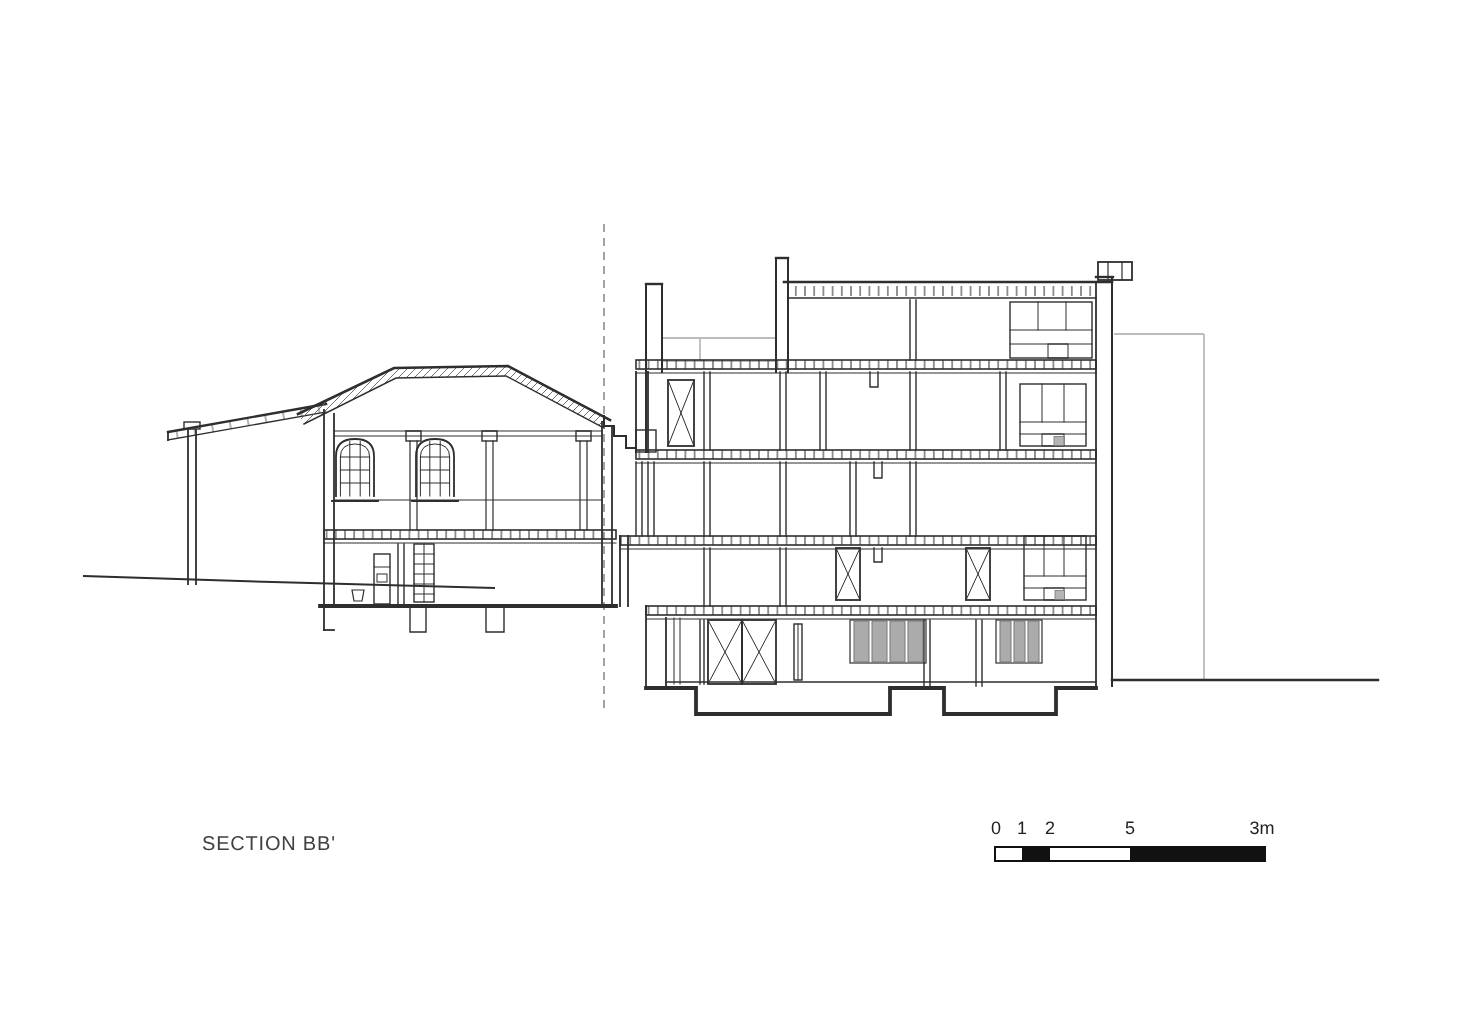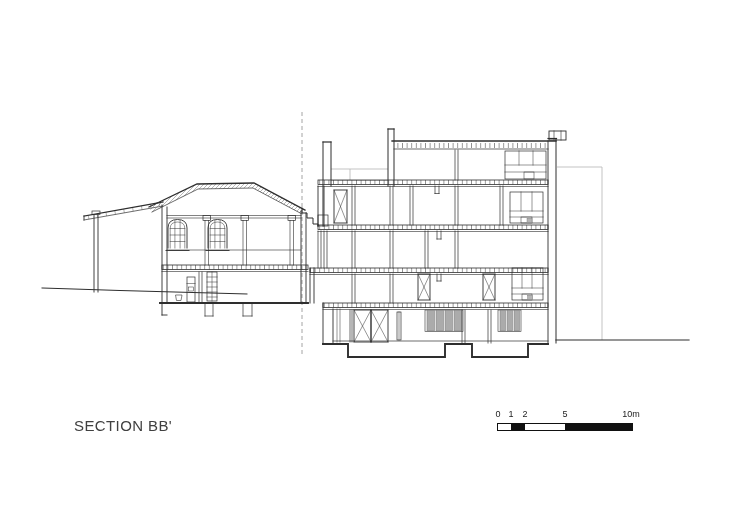--- a/index.html
+++ b/index.html
@@ -17,21 +17,21 @@
   .w09{stroke-width:.9}.w1{stroke-width:1}.w12{stroke-width:1.2}
   .w13{stroke-width:1.3}.w19{stroke-width:1.9}
   .band{fill:url(#pTick);stroke:var(--line);stroke-width:.8;}
   .hatchroof{fill:url(#pRoof);stroke:none;}
   .hatchseam{fill:url(#pSeam);stroke:none;}
   .lightln{stroke:var(--light);fill:none;stroke-width:.9;}
   .dashln{stroke:#9a9a9a;fill:none;stroke-width:.9;stroke-dasharray:4 3;}
   .winbar{fill:var(--winfill);stroke:#777;stroke-width:.5;}
   .graysq{fill:#b5b5b5;stroke:#777;stroke-width:.4;}
   #title{
-    position:absolute;left:74px;top:417px;font-size:15px;color:var(--text);
+    position:absolute;left:101px;top:417px;font-size:10px;color:var(--text);
     letter-spacing:.4px;white-space:nowrap;
   }
   #scalebar{position:absolute;left:0;top:0;width:732px;height:516px;pointer-events:none;}
   .tick{
     position:absolute;top:409px;transform:translateX(-50%);
     font-size:9px;color:#222;white-space:nowrap;
   }
   #bar{
     position:absolute;left:497px;top:423px;width:134px;height:6px;
     border:1px solid #111;display:flex;background:#fff;
@@ -320,21 +320,21 @@
     </g>
   </svg>
 
   <div id="title">SECTION BB'</div>
 
   <div id="scalebar">
     <span class="tick" style="left:498px">0</span>
     <span class="tick" style="left:511px">1</span>
     <span class="tick" style="left:525px">2</span>
     <span class="tick" style="left:565px">5</span>
-    <span class="tick" style="left:631px">10m</span>
+    <span class="tick" style="left:631px">3m</span>
     <div id="bar">
       <span class="seg s1"></span>
       <span class="seg s2 b"></span>
       <span class="seg s3"></span>
       <span class="seg s4 b"></span>
     </div>
   </div>
 </div>
 
 </body></html>

